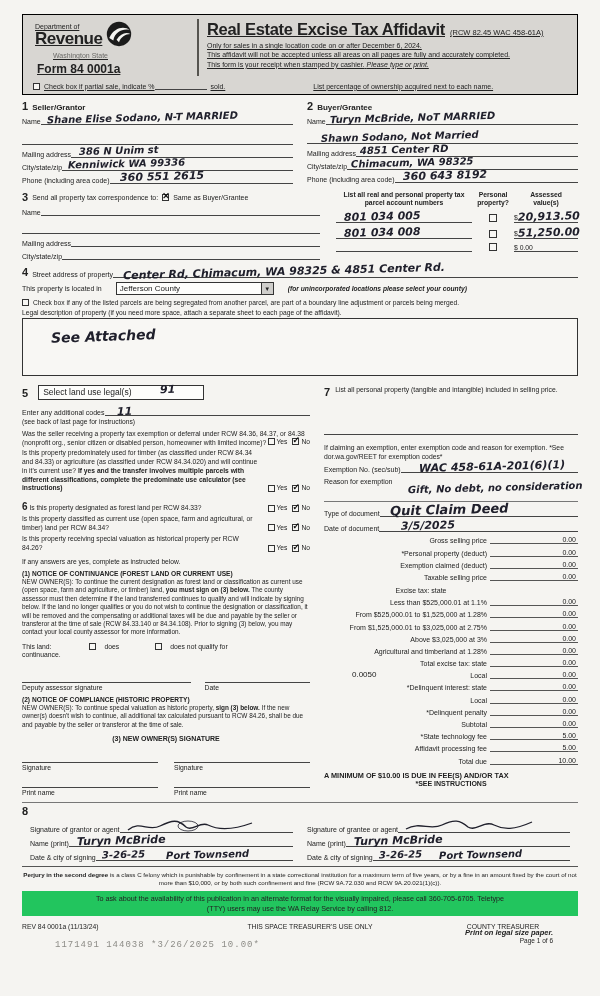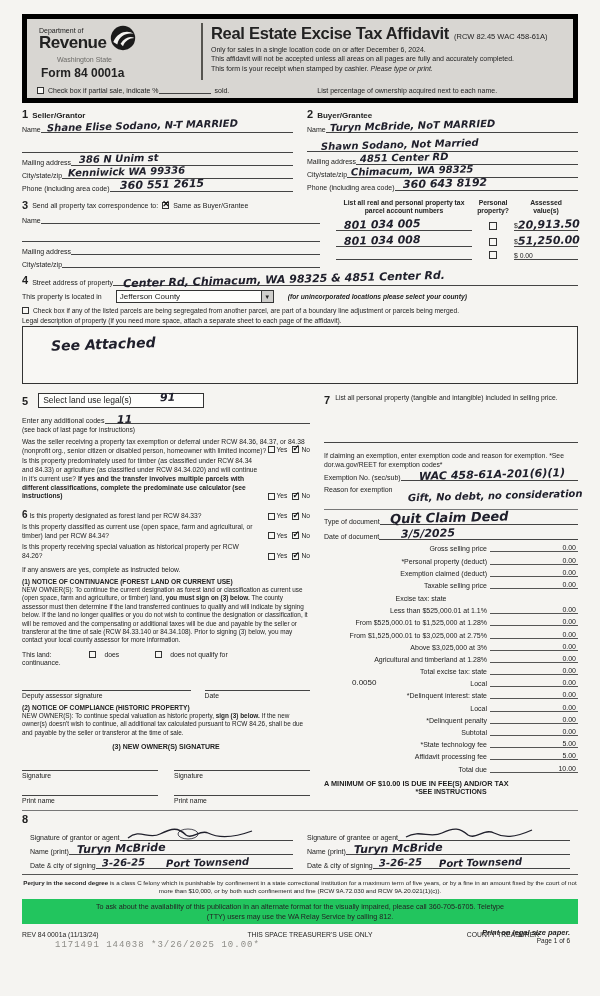--- a/index.html
+++ b/index.html
@@ -1,21 +1,21 @@
 <!DOCTYPE html>
 <html><head>
 <meta charset="utf-8">
 <style>
   * { margin:0; padding:0; box-sizing:border-box; }
   body { background:#dcdad6; font-family:"Liberation Sans", sans-serif; color:#222; }
   .page { position:relative; width:600px; height:996px; background:#f5f4f1; overflow:hidden; }
   .form { position:absolute; left:22px; top:14px; width:556px; }
 
   
-  .hdr { background:#d8d6d2; border:5px solid #000000; padding:4px 6px 3px 6px; }
+  .hdr { background:#d8d6d2; border:1px solid #000000; padding:4px 6px 3px 6px;text-decoration:underline; }
   .hdr-top { display:flex; }
   .logo-col { width:160px; padding:2px 4px 0 6px; }
   .dept-line { display:flex; align-items:flex-start; gap:4px; }
   .dept-small { font-size:7px; margin-top:2px; }
   .brand { font-size:17px; font-weight:bold; letter-spacing:-0.5px; line-height:1; }
   .state { font-size:7px; color:#6b6a67; margin:1px 0 3px 18px; }
   .formno { font-size:12px; font-weight:bold; margin-left:2px; }
   .vline { width:2px; background:#55544f; margin:0 8px; }
   .title-col { flex:1; padding-top:1px; }
   .title-row { display:flex; align-items:baseline; gap:5px; }
@@ -76,21 +76,21 @@
 
   .hr { border-top:1px solid #777; margin-top:6px; }
   .sigline { border-bottom:1px solid #444; height:13px; position:relative; }
   .under-label { font-size:6.8px; margin-top:1px; }
 
   
   .perjury { font-size:6.2px; line-height:1.3; text-align:center; margin-top:4px; }
   .ttybar { background:#22c55e; font-size:7.2px; line-height:1.3; text-align:center; padding:3px 14px; margin-top:4px; }
   .botrow { display:flex; font-size:6.8px; margin-top:7px; }
   .stamp { position:absolute; left:55px; top:940px; font-family:"Liberation Mono", monospace; font-size:9px; color:#8d8c87; letter-spacing:1px; }
-  .printnote { position:absolute; right:30px; top:928px; text-align:right; }
+  .printnote { position:absolute; right:47px; top:928px; text-align:right; }
   .printnote .pn1 { font-size:7.5px; font-weight:bold; font-style:italic; }
   .printnote .pn2 { font-size:6.5px; }
   svg.sig { display:block; }
 </style>
 </head>
 <body>
 
 <div class="page">
 <div class="form">
 

